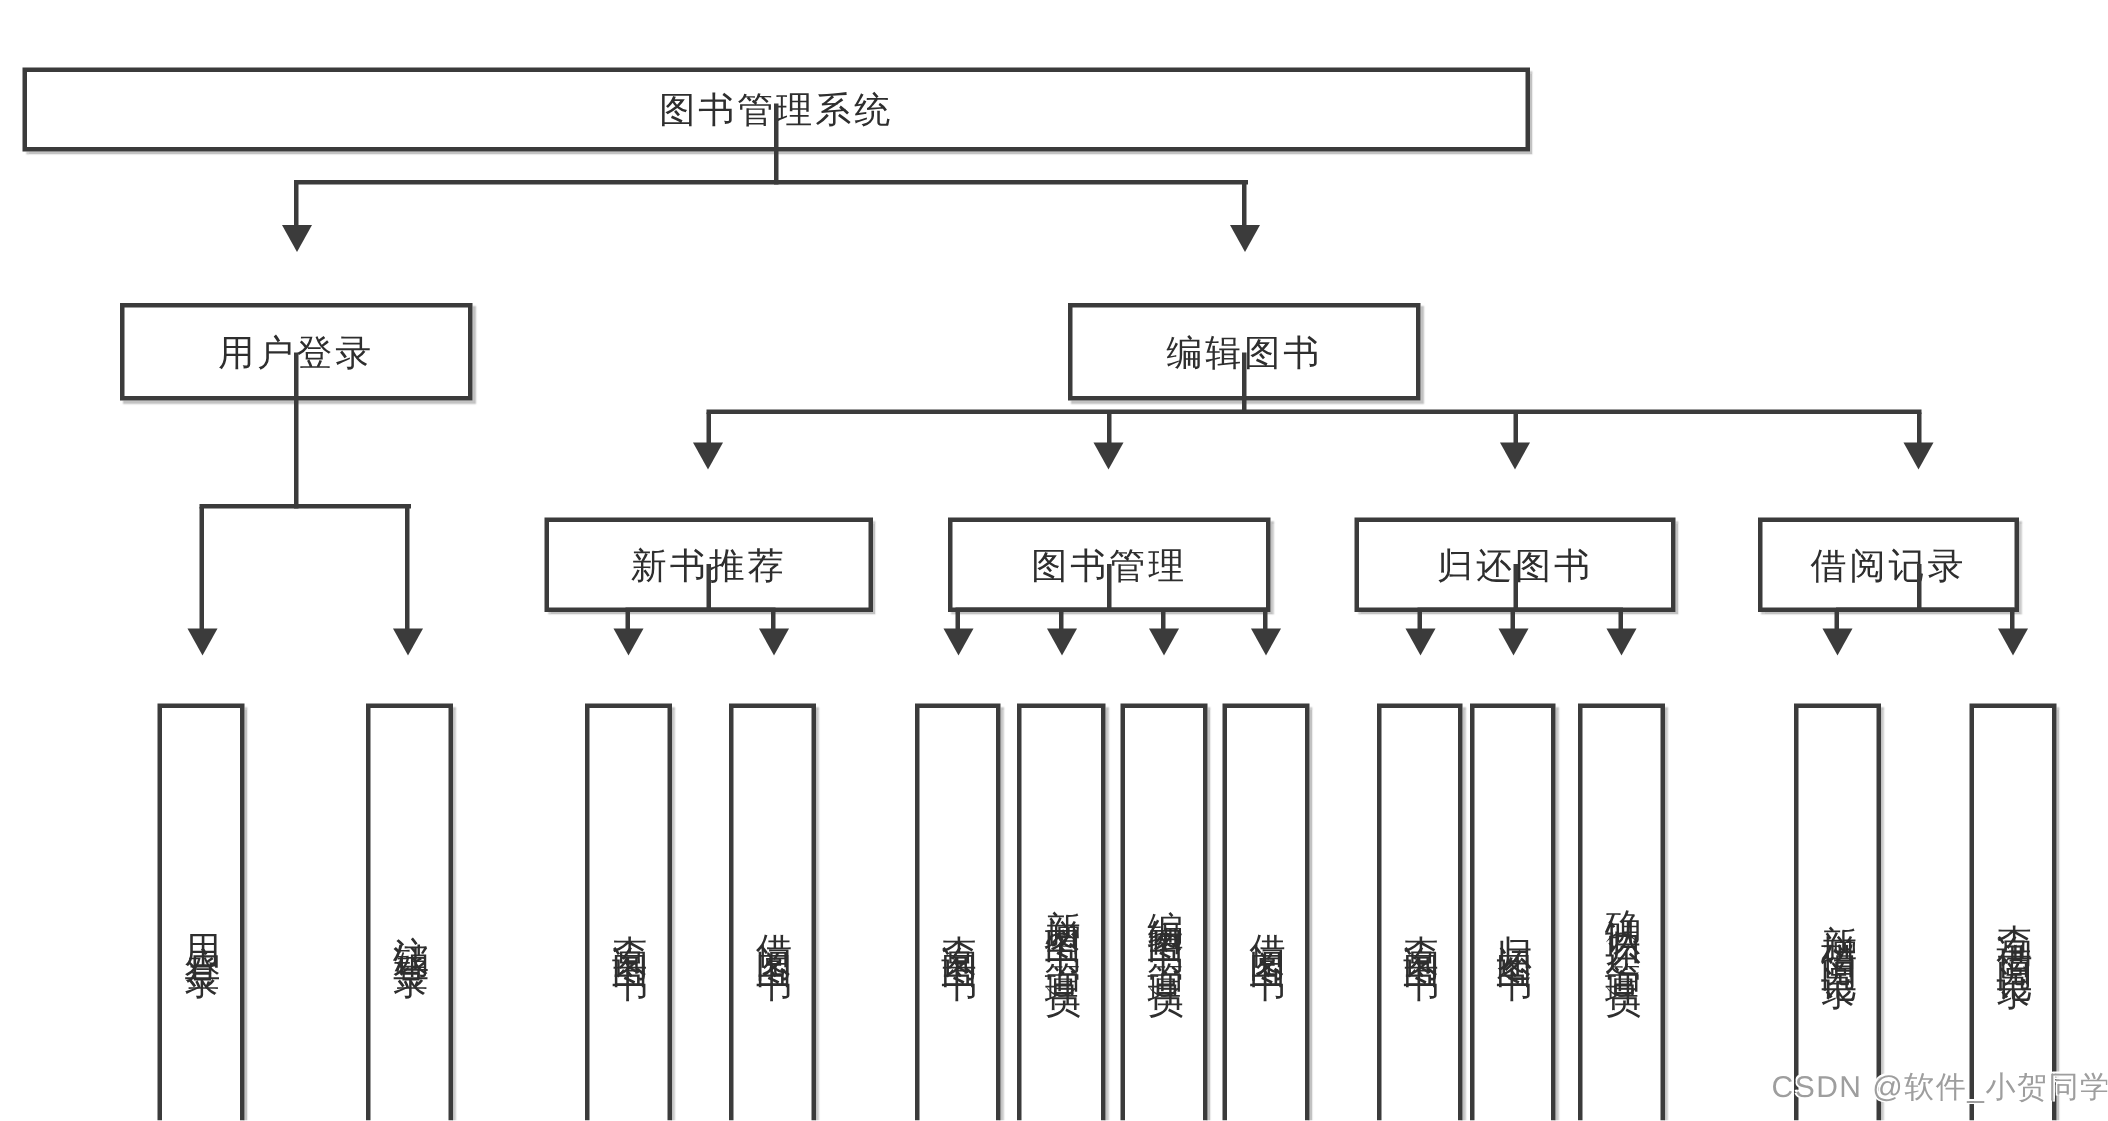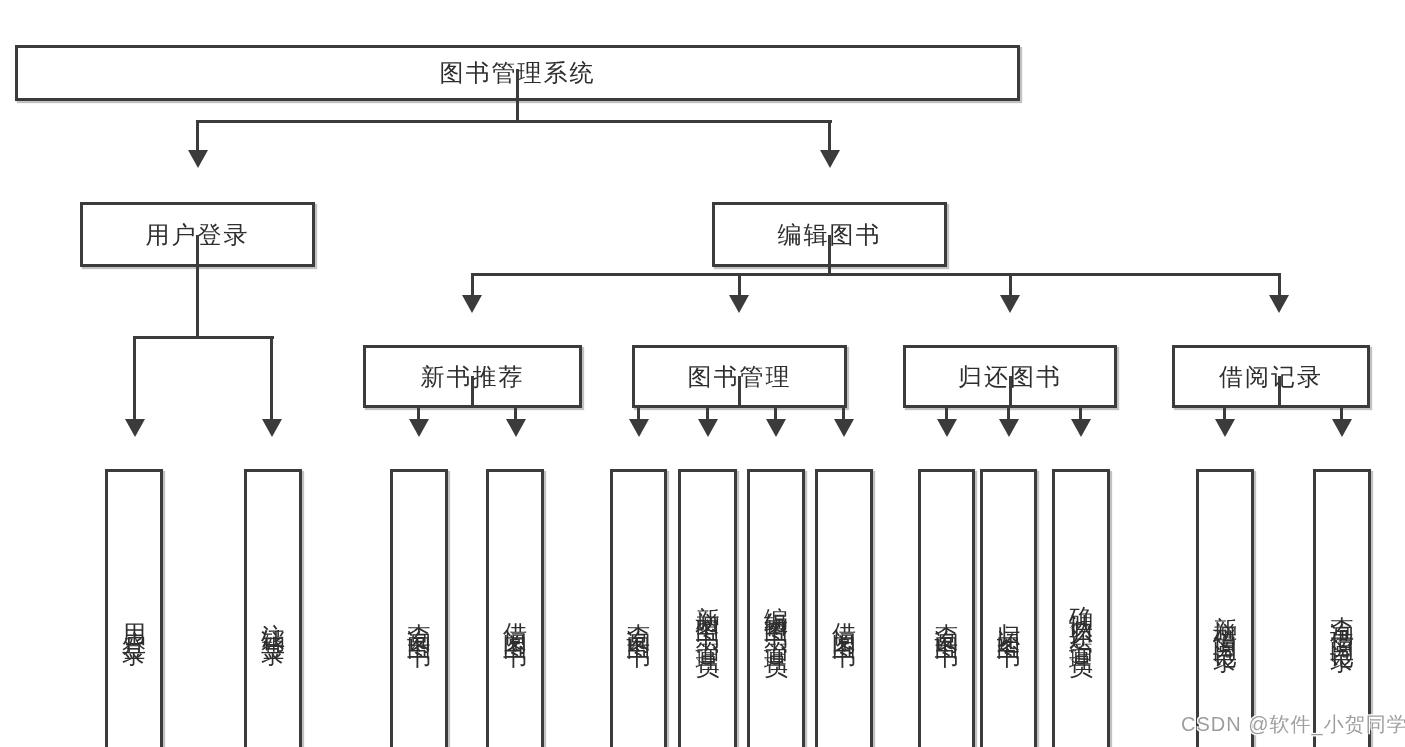--- a/index.html
+++ b/index.html
@@ -100,21 +100,21 @@
 
   <div class="bx" style="left:363px;top:313px;width:219px;height:63px">
     <span>新书推荐</span>
   </div>
   <div class="bx" style="left:632px;top:313px;width:215px;height:63px">
     <span>图书管理</span>
   </div>
   <div class="bx" style="left:903px;top:313px;width:214px;height:63px">
     <span>归还图书</span>
   </div>
-  <div class="bx" style="left:1172px;top:313px;width:198px;height:63px">
+  <div class="bx" style="left:1172px;top:313px;width:174px;height:63px">
     <span>借阅记录</span>
   </div>
 
   <div class="vl" style="left:471px;top:376px;height:31px"></div>
   <div class="hl" style="left:417px;top:405px;width:100px"></div>
   <div class="vl" style="left:417px;top:407px;height:14px"></div>
   <div class="ah" style="left:409px;top:419px"></div>
   <div class="vl" style="left:514px;top:407px;height:14px"></div>
   <div class="ah" style="left:506px;top:419px"></div>
 

